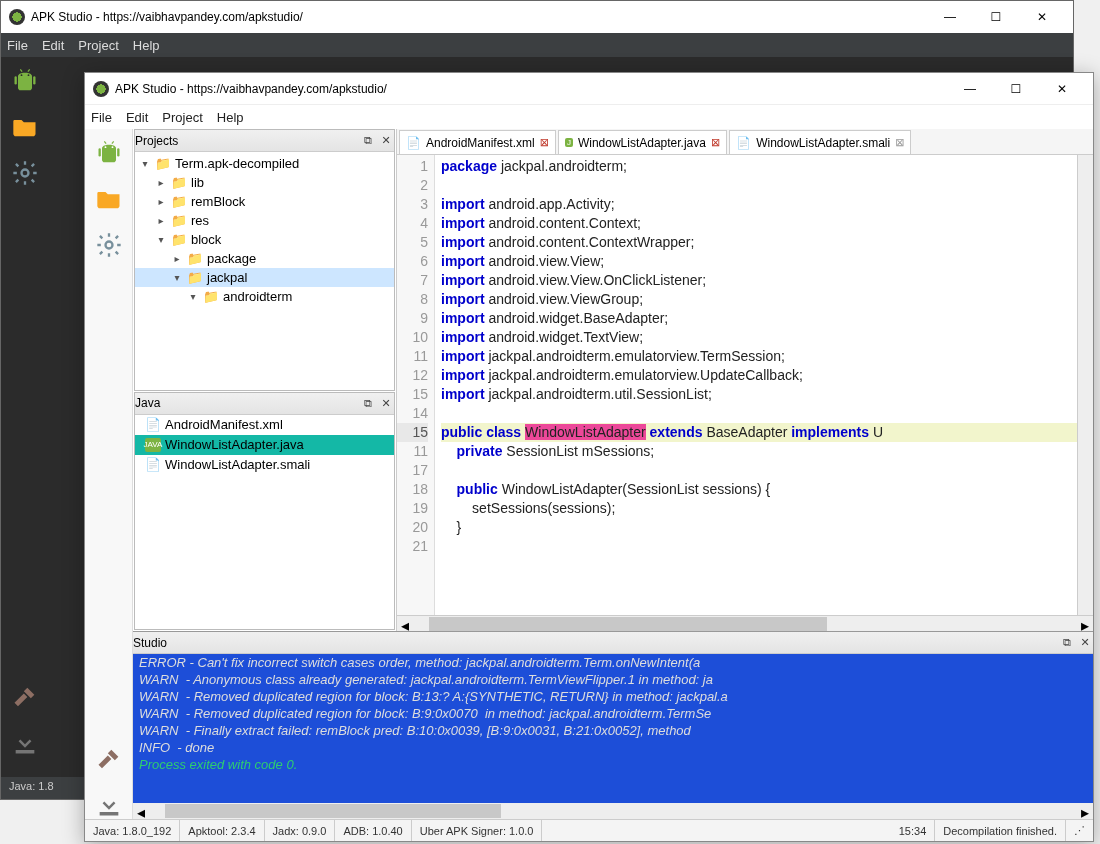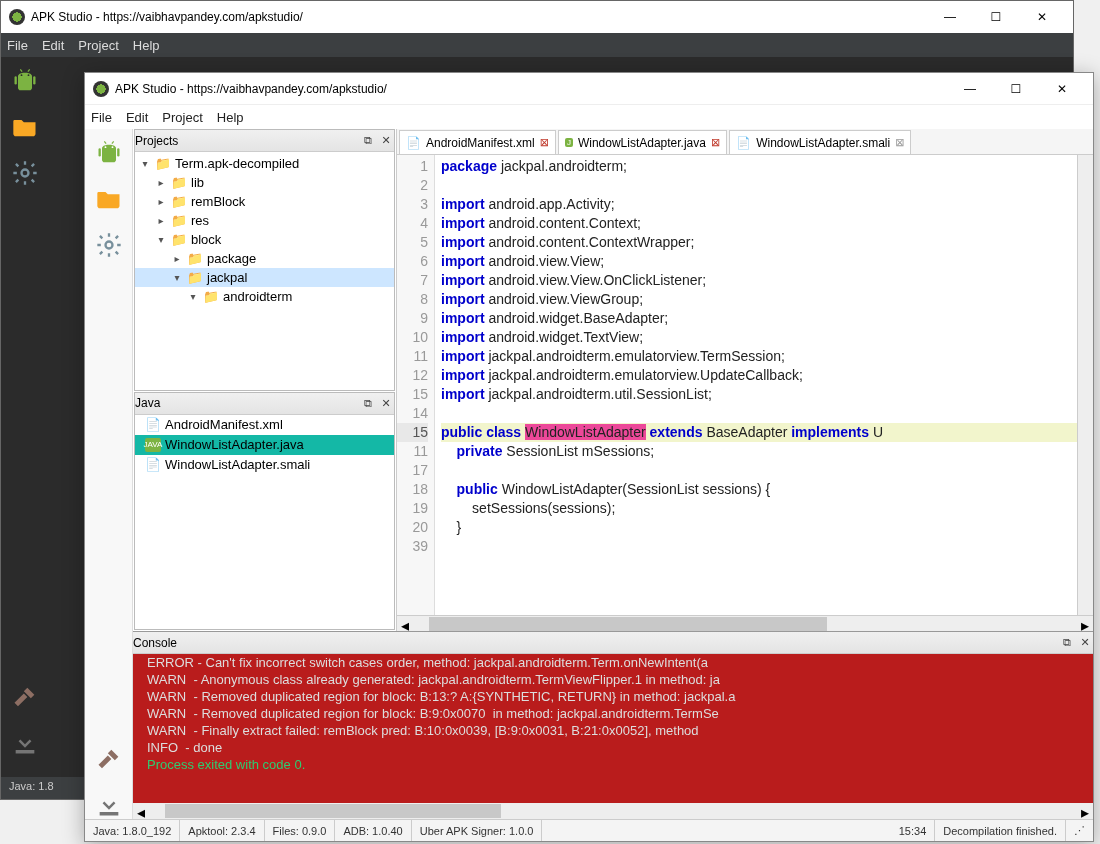--- a/index.html
+++ b/index.html
@@ -68,21 +68,21 @@
 .code { flex: 1; overflow: auto; padding: 2px 0 2px 6px; white-space: pre; color: #222; }
 .code .line.hl { background: #f2f5cc; }
 .kw { color: #0000cc; font-weight: bold; }
 .hlsel { background: #ec4899; margin-top: 21px; }
 .hscroll { height: 16px; background: #eee; border-top: 1px solid #ccc; display: flex; }
 .hscroll .track { flex: 1; background: #eee; position: relative; }
 .hscroll .thumb { position: absolute; left: 16px; width: 60%; height: 14px; top: 1px; background: #c8c8c8; }
 .vscroll { width: 16px; background: #eee; border-left: 1px solid #ccc; }
 
 .console-panel { height: 188px; border-top: 1px solid #999; display: flex; flex-direction: column; }
-.console-body { flex: 1; background: #b91c1c; color: #ddd; font-family: Consolas, monospace; font-size: 13px; line-height: 17px; overflow: hidden; padding: 0 14px; white-space: pre; }
+.console-body { flex: 1; background: #1d4ed8; color: #ddd; font-family: Consolas, monospace; font-size: 13px; line-height: 17px; overflow: hidden; padding: 0 6px; white-space: pre; font-style: italic; }
 .console-body .exit { color: #2ecc71; }
 .console-hscroll { height: 16px; background: #eee; display: flex; }
 .console-hscroll .thumb { margin-left: 16px; width: 35%; height: 14px; margin-top: 1px; background: #c8c8c8; }
 
 .statusbar { height: 22px; background: #f4f4f4; border-top: 1px solid #ccc; display: flex; font-size: 11px; color: #333; }
 .statusbar .seg { padding: 0 8px; border-right: 1px solid #ccc; height: 100%; display: flex; align-items: center; }
 .statusbar .spacer { flex: 1; }
 
 svg { display: block; }
 </style>
@@ -293,56 +293,56 @@
                 <div class="ln">11</div>
                 <div class="ln">12</div>
                 <div class="ln">15</div>
                 <div class="ln">14</div>
                 <div class="ln hl">15</div>
                 <div class="ln">11</div>
                 <div class="ln">17</div>
                 <div class="ln">18</div>
                 <div class="ln">19</div>
                 <div class="ln">20</div>
-                <div class="ln">39</div>
+                <div class="ln">21</div>
               </div>
             <div class="code" id="code"><div class="line"><span class="kw">package</span> jackpal.androidterm;</div><div class="line">&nbsp;</div><div class="line"><span class="kw">import</span> android.app.Activity;</div><div class="line"><span class="kw">import</span> android.content.Context;</div><div class="line"><span class="kw">import</span> android.content.ContextWrapper;</div><div class="line"><span class="kw">import</span> android.view.View;</div><div class="line"><span class="kw">import</span> android.view.View.OnClickListener;</div><div class="line"><span class="kw">import</span> android.view.ViewGroup;</div><div class="line"><span class="kw">import</span> android.widget.BaseAdapter;</div><div class="line"><span class="kw">import</span> android.widget.TextView;</div><div class="line"><span class="kw">import</span> jackpal.androidterm.emulatorview.TermSession;</div><div class="line"><span class="kw">import</span> jackpal.androidterm.emulatorview.UpdateCallback;</div><div class="line"><span class="kw">import</span> jackpal.androidterm.util.SessionList;</div><div class="line">&nbsp;</div><div class="line hl"><span class="kw">public</span> <span class="kw">class</span> <span class="hlsel">WindowListAdapter</span> <span class="kw">extends</span> BaseAdapter <span class="kw">implements</span> U</div><div class="line">    <span class="kw">private</span> SessionList mSessions;</div><div class="line">&nbsp;</div><div class="line">    <span class="kw">public</span> WindowListAdapter(SessionList sessions) {</div><div class="line">        setSessions(sessions);</div><div class="line">    }</div><div class="line">&nbsp;</div></div>
             <div class="vscroll"></div>
           </div>
           <div class="hscroll">
               <span style="width:16px;text-align:center">◂</span>
               <div class="track">
                 <div class="thumb"></div>
               </div>
               <span style="width:16px;text-align:center">▸</span>
             </div>
         </div>
       </div>
 
       <div class="console-panel">
         <div class="panel-header">
-          <span class="ptitle">Console</span>
+          <span class="ptitle">Studio</span>
           <span class="pbtn">⧉</span>
           <span class="pbtn">✕</span>
         </div>
         <div class="console-body" id="console-body"><div>ERROR - Can't fix incorrect switch cases order, method: jackpal.androidterm.Term.onNewIntent(a</div><div>WARN  - Anonymous class already generated: jackpal.androidterm.TermViewFlipper.1 in method: ja</div><div>WARN  - Removed duplicated region for block: B:13:? A:{SYNTHETIC, RETURN} in method: jackpal.a</div><div>WARN  - Removed duplicated region for block: B:9:0x0070  in method: jackpal.androidterm.TermSe</div><div>WARN  - Finally extract failed: remBlock pred: B:10:0x0039, [B:9:0x0031, B:21:0x0052], method</div><div>INFO  - done</div><div class="exit">Process exited with code 0.</div></div>
         <div class="console-hscroll">
             <span style="width:16px;text-align:center">◂</span>
             <div class="thumb"></div>
             <div style="flex:1"></div>
             <span style="width:16px;text-align:center">▸</span>
           </div>
       </div>
     </div>
   </div>
 
   <div class="statusbar">
     <div class="seg">Java: 1.8.0_192</div>
     <div class="seg">Apktool: 2.3.4</div>
-    <div class="seg">Files: 0.9.0</div>
+    <div class="seg">Jadx: 0.9.0</div>
     <div class="seg">ADB: 1.0.40</div>
     <div class="seg">Uber APK Signer: 1.0.0</div>
     <div class="spacer"></div>
     <div class="seg">15:34</div>
     <div class="seg">Decompilation finished.</div>
     <div class="seg" style="border:none">⋰</div>
   </div>
 </div>
 
 </body></html>

